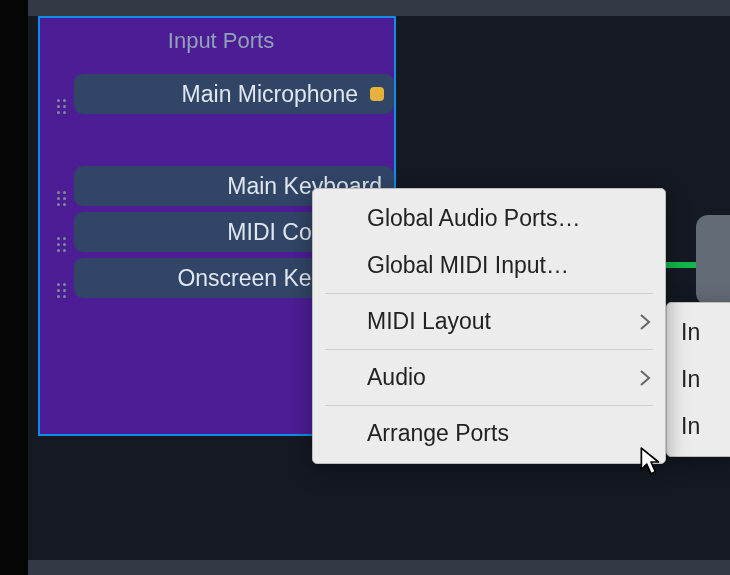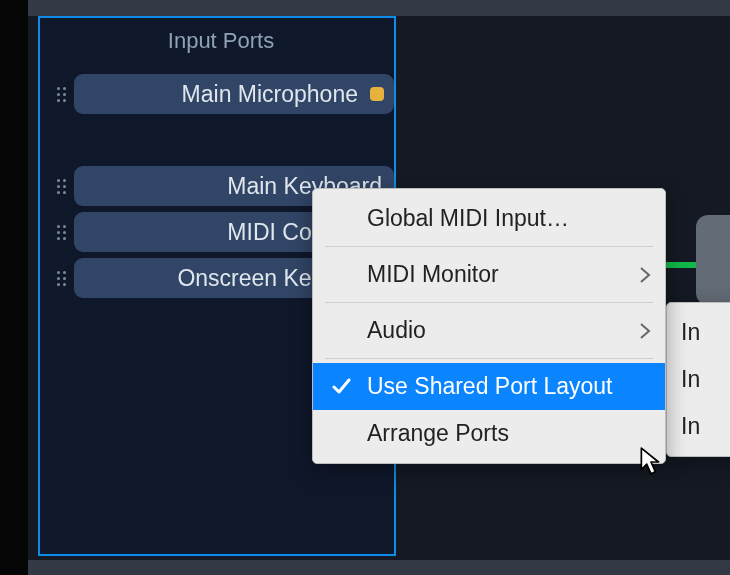--- a/index.html
+++ b/index.html
@@ -25,35 +25,35 @@
   .frame-bottom {
     position: absolute;
     left: 28px; right: 0; bottom: 0; height: 15px;
     background: #333A45;
   }
   .panel {
     position: absolute;
     left: 38px;
     top: 16px;
     width: 358px;
-    height: 540px;
-    background: #0f172a;
+    height: 420px;
+    background: #4c1d95;
     border: 2px solid #0F8CE9;
     padding-left: 8px;
   }
   .panel-title {
     color: #8FA2B8;
     font-size: 22px;
     text-align: center;
     padding: 10px 0 14px 0;
     font-weight: 400;
   }
   .port-row {
     display: flex;
-    align-items: center;
+    align-items: flex-end;
     margin: 6px 0 6px 4px;
     height: 40px;
   }
   .drag-handle {
     width: 14px;
     display: flex;
     flex-direction: column;
     align-items: center;
     gap: 3px;
     margin-left: 2px;
@@ -274,49 +274,44 @@
 </div>
 
 <div class="menu submenu">
   <div class="sub-item">In</div>
   <div class="sub-item">In</div>
   <div class="sub-item">In</div>
 </div>
 
 <div class="menu menu-main">
   <div class="menu-item">
+    <span>Global Audio Ports…</span>
+  </div>
+  <div class="menu-item">
     <span>Global MIDI Input…</span>
   </div>
   <div class="menu-sep"></div>
   <div class="menu-item">
-    <span>MIDI Monitor</span>
+    <span>MIDI Layout</span>
     <span class="chevron">
       <svg viewBox="0 0 10 16">
           <path d="M1 1 L9 8 L1 15" fill="none" stroke="#666" stroke-width="2"></path>
         </svg>
     </span>
   </div>
   <div class="menu-sep"></div>
   <div class="menu-item">
     <span>Audio</span>
     <span class="chevron">
       <svg viewBox="0 0 10 16">
           <path d="M1 1 L9 8 L1 15" fill="none" stroke="#666" stroke-width="2"></path>
         </svg>
     </span>
   </div>
   <div class="menu-sep"></div>
-  <div class="menu-item hl">
-    <span class="check">
-      <svg viewBox="0 0 20 20">
-          <path d="M3 11 L8 16 L18 4" fill="none" stroke="#fff" stroke-width="3" stroke-linecap="round" stroke-linejoin="round"></path>
-        </svg>
-    </span>
-    <span>Use Shared Port Layout</span>
-  </div>
   <div class="menu-item">
     <span>Arrange Ports</span>
   </div>
 </div>
 
 <div class="cursor">
   <svg viewBox="0 0 20 28">
     <path d="M1 1 L1 21 L6 16 L10 25 L14 23 L10 14 L17 14 Z" fill="#fff" stroke="#000" stroke-width="1.6" stroke-linejoin="round"></path>
   </svg>
 </div>

